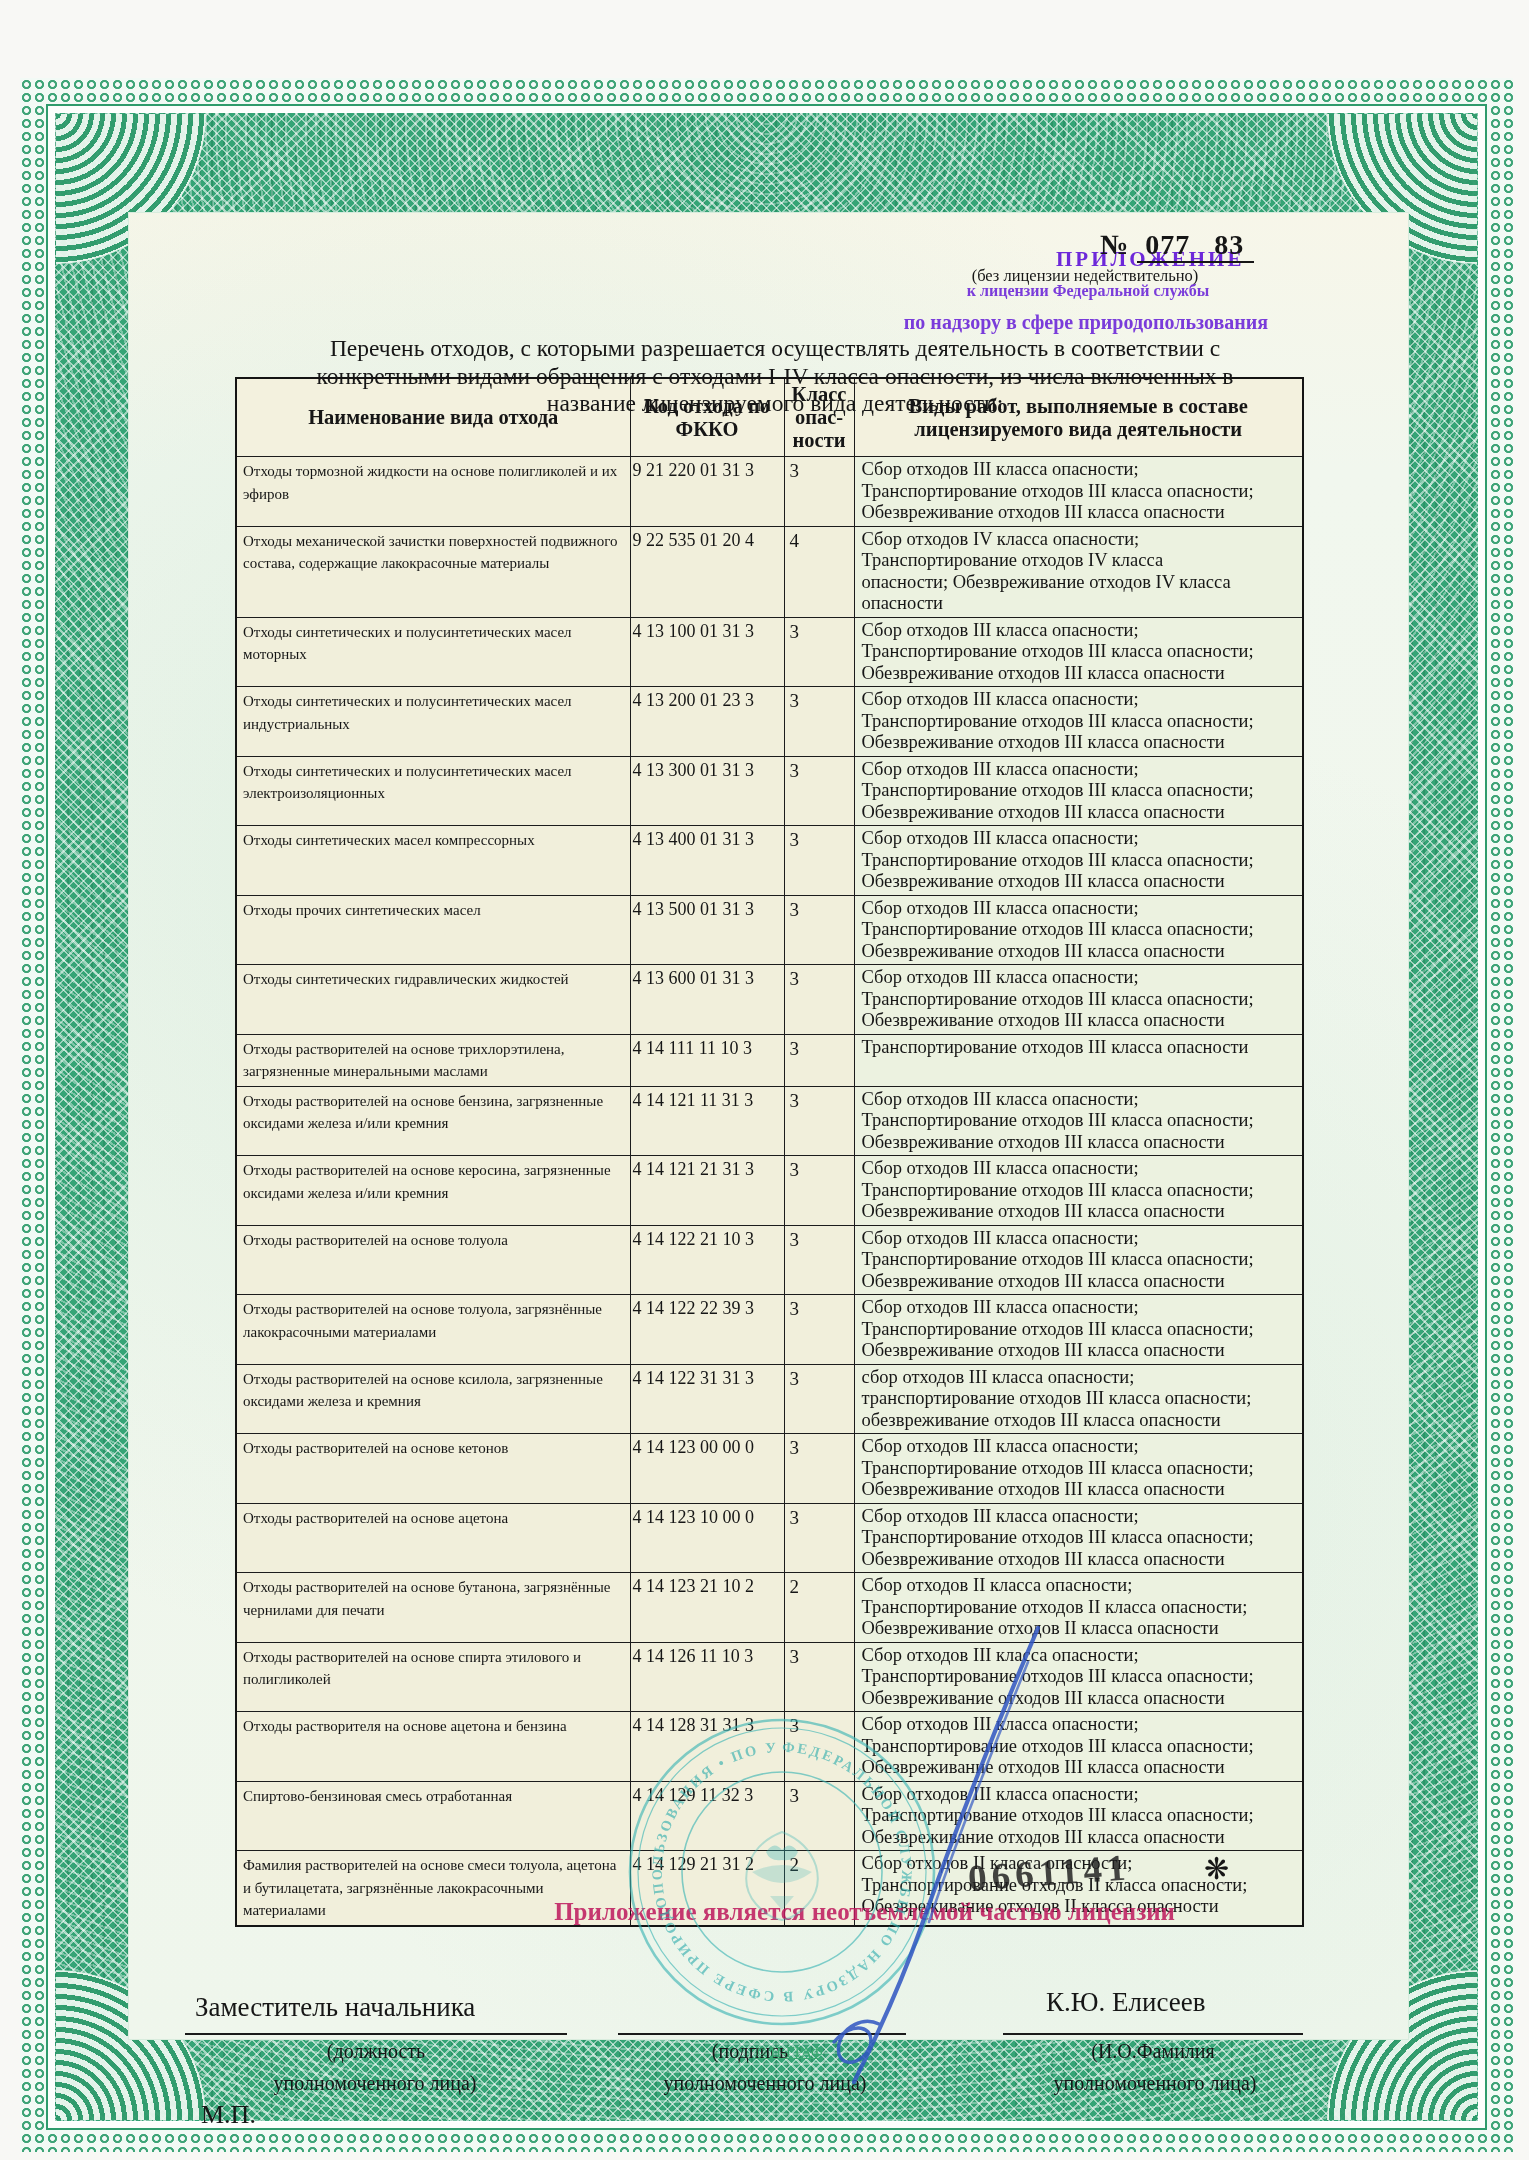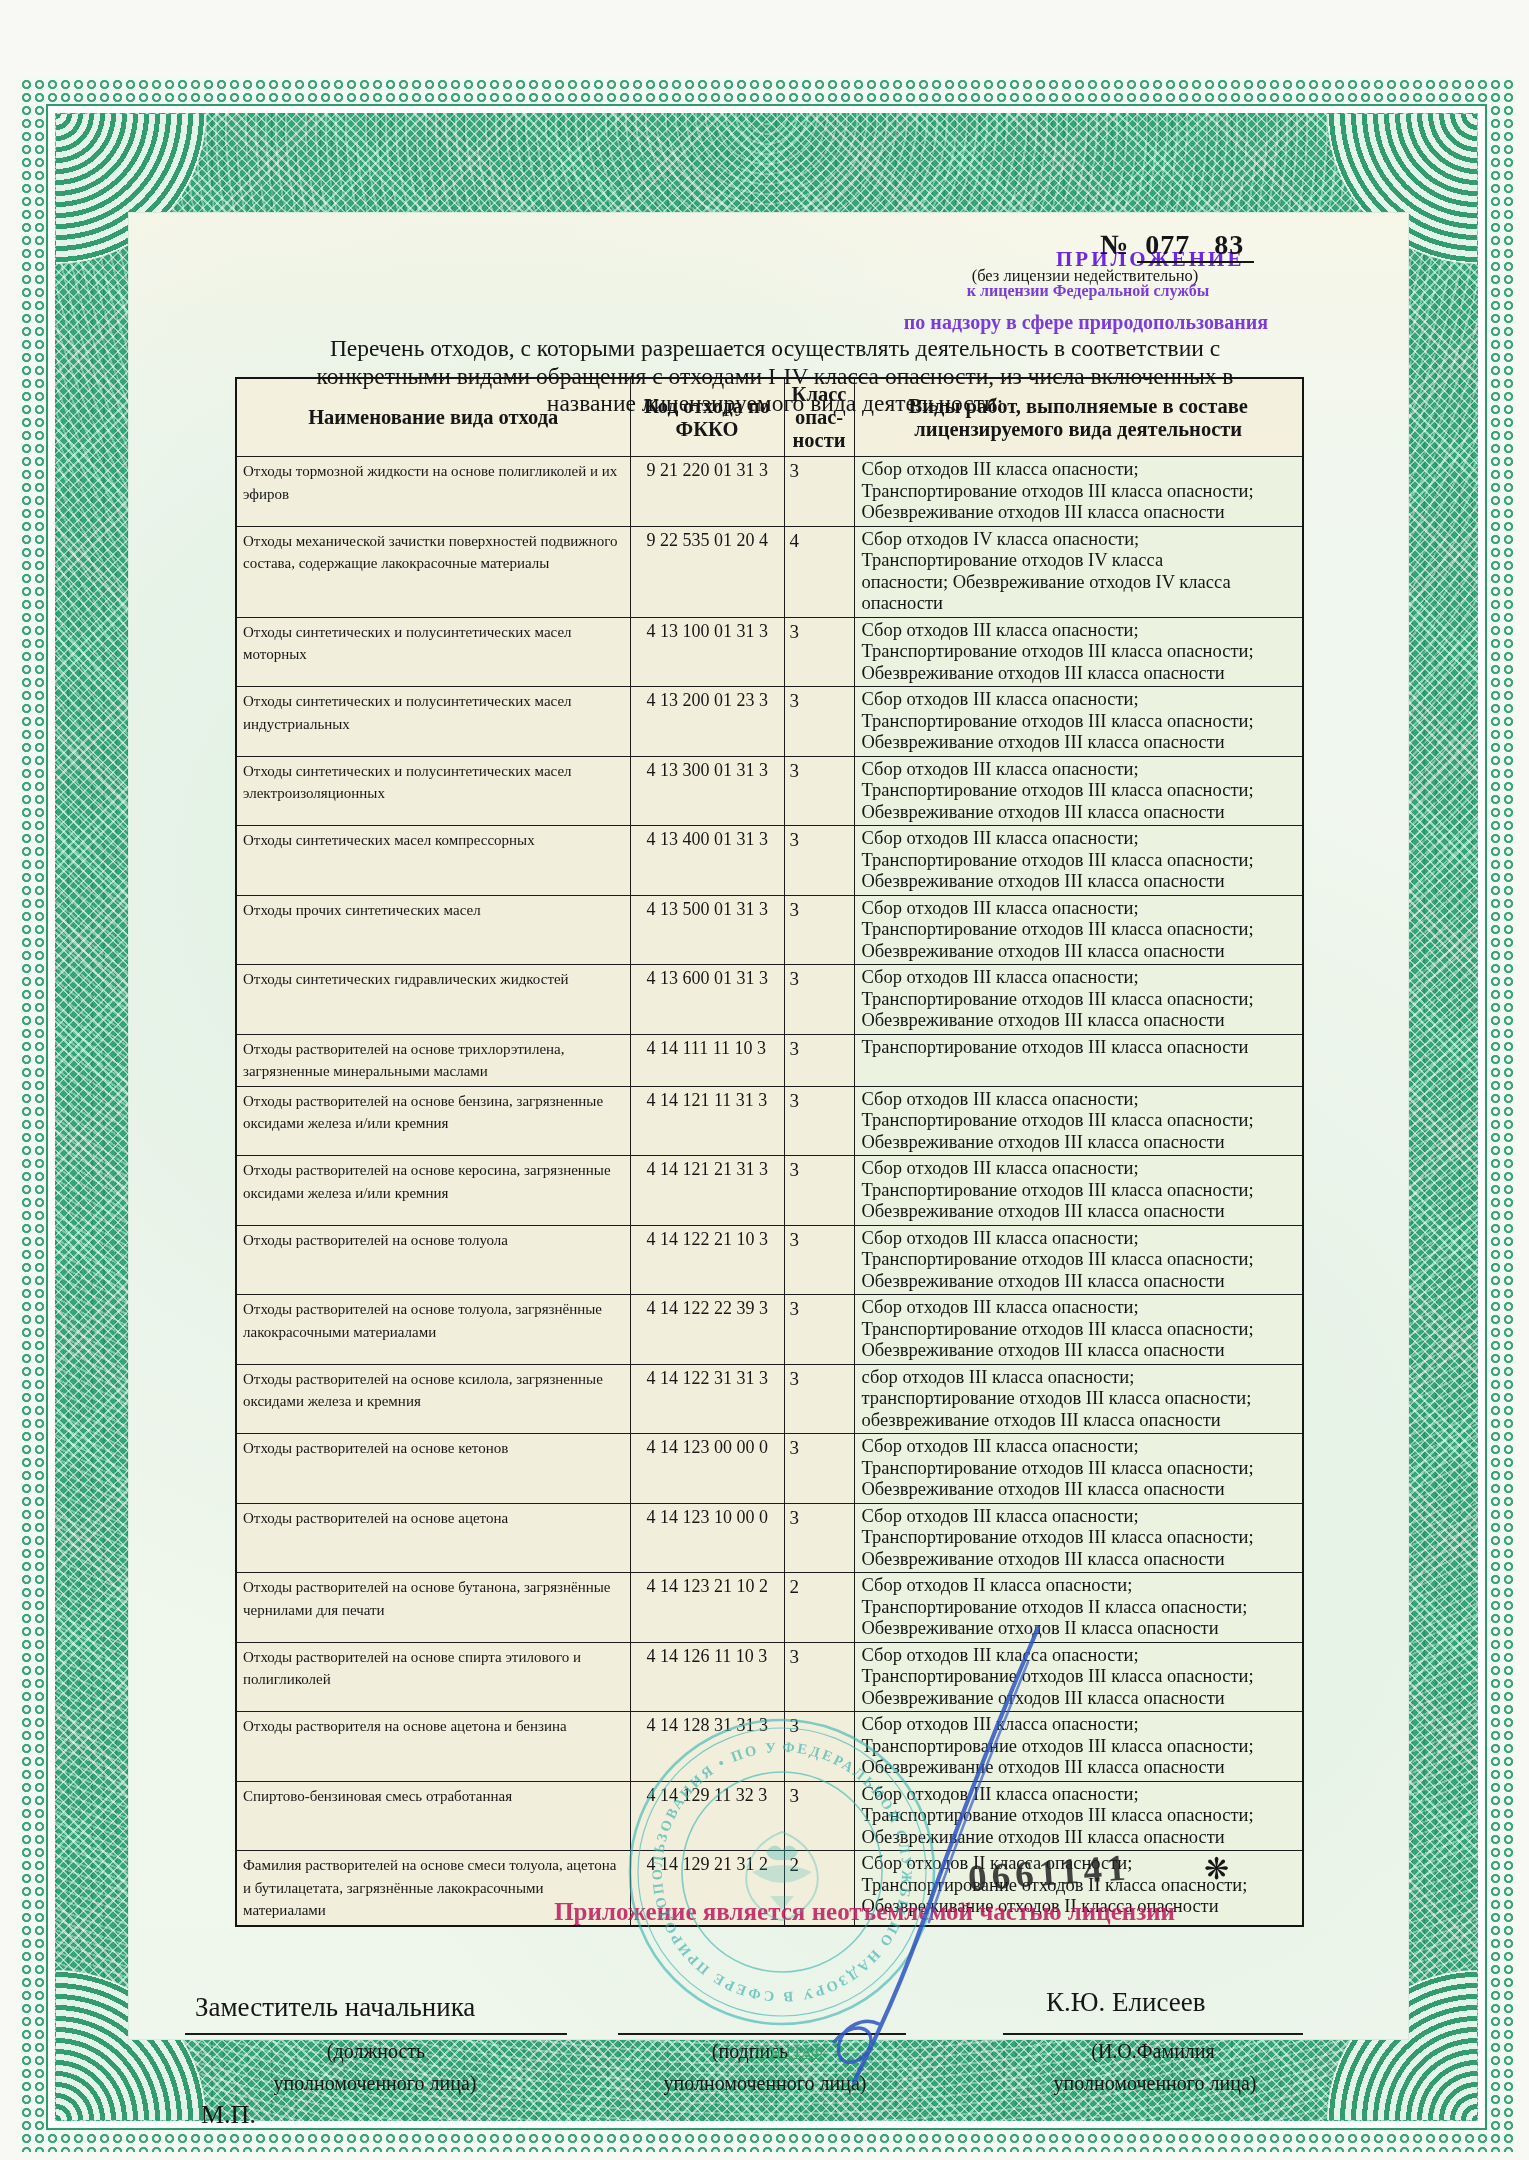--- a/index.html
+++ b/index.html
@@ -53,21 +53,21 @@
   
   #waste-table{position:absolute;left:235px;top:377px;width:1067px;z-index:2;
     border-collapse:collapse;table-layout:fixed;}
   #waste-table th,#waste-table td{border:1.6px solid #1c1c1c;vertical-align:top;}
   #waste-table{border:2.5px solid #141414;}
   #waste-table th{font-size:20.5px;font-weight:bold;text-align:center;vertical-align:middle;
     padding:4px 4px;background:#f3f1de;line-height:23px;}
   #waste-table col.c1{width:394px;} #waste-table col.c2{width:154px;}
   #waste-table col.c3{width:70px;}  #waste-table col.c4{width:449px;}
   .cell-name{font-size:15px;line-height:22.5px;padding:3px 4px 3px 6px;background:#f1efdb;}
-  .cell-code{font-size:18px;line-height:21px;padding:3px 16px;white-space:nowrap;background:#f1efdb;}
+  .cell-code{font-size:18px;line-height:21px;padding:3px 2px;white-space:nowrap;background:#f1efdb;}
   .cell-class{font-size:19px;padding:3px 2px 3px 5px;background:#f1efdb;}
   .cell-works{font-size:18.5px;line-height:21px;padding:2px 4px 2px 7px;background:#ecf2e0;}
   .cell-works div{margin:0 0 .5px 0;}
   .hdr-class{line-height:21px;}
 
   
   #integral-note{left:305px;top:1898px;width:870px;text-align:right;font-size:25px;
     font-weight:bold;color:#be185d;z-index:5;opacity:.85;}
   #serial-watermark{left:968px;top:1851px;font-size:37px;font-weight:bold;letter-spacing:5px;
     color:#1d1d1d;z-index:5;transform:rotate(-4deg);opacity:.82;}

